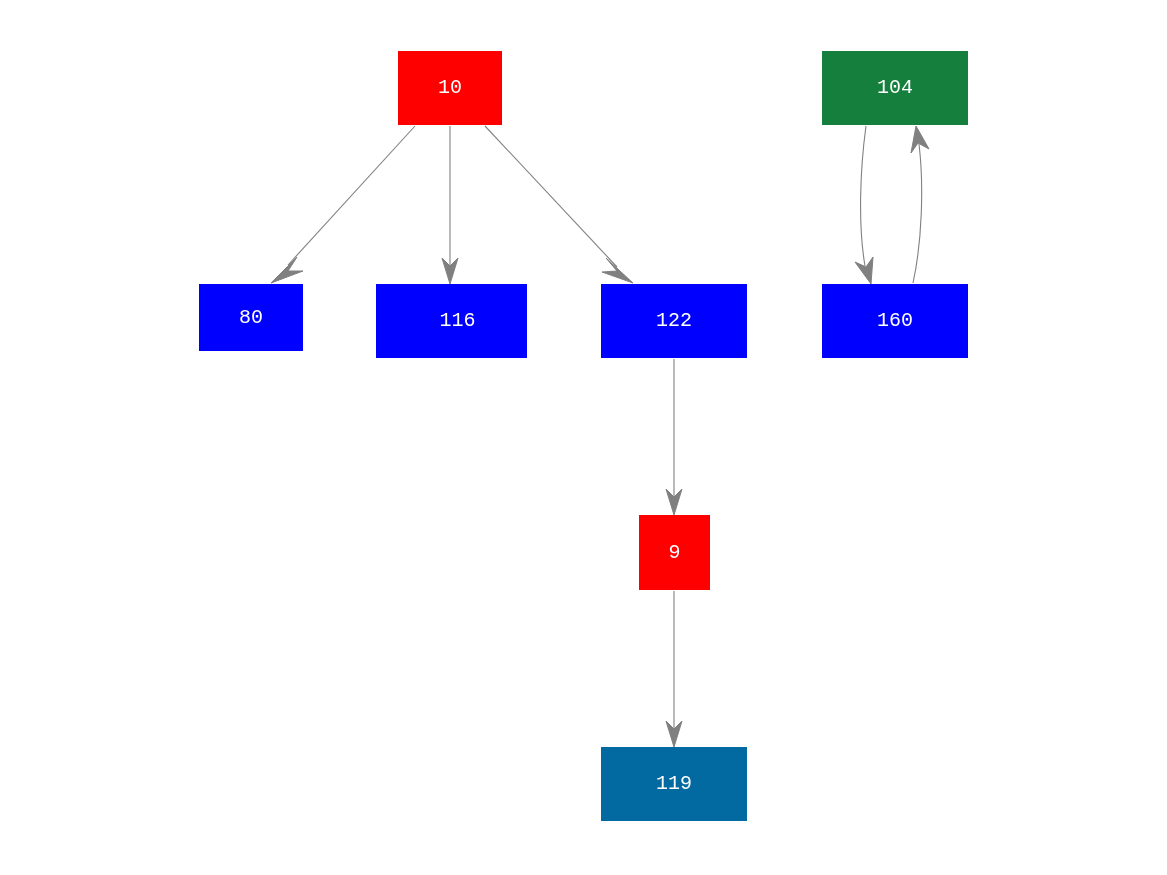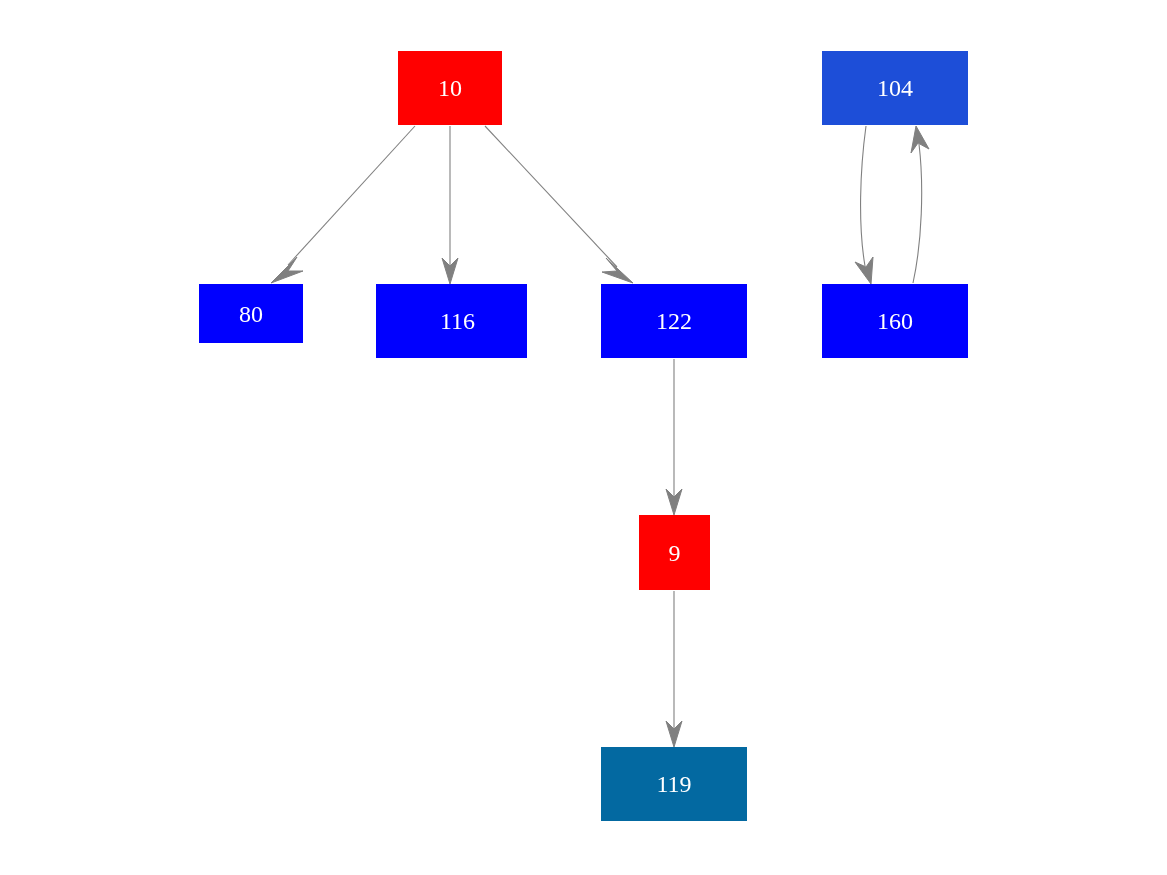--- a/index.html
+++ b/index.html
@@ -30,22 +30,22 @@
     height: 875px;
     display: block;
   }
   .node-box {
     position: absolute;
     box-sizing: border-box;
     display: flex;
     align-items: center;
     justify-content: center;
     color: #ffffff;
-    font-family: Liberation Serif, serif;
-    font-size: 24px;
+    font-family: Liberation Mono, monospace;
+    font-size: 20px;
     line-height: 1;
     letter-spacing: 0px;
     user-select: none;
   }
   .node-label {
     display: block;
     pointer-events: none;
   }
   .edge-path {
     fill: none;
@@ -99,25 +99,25 @@
       <path class="edge-path" d="M 913,283 C 922,242 924,186 919,144"></path>
       <polygon class="edge-arrow" points="916,126 929,149 918,143 911,153"></polygon>
     </g>
 
   </svg>
 
   <div class="node-box" style="left:398px; top:51px; width:104px; height:74px; background:#ff0000;">
     <span class="node-label">10</span>
   </div>
 
-  <div class="node-box" style="left:822px; top:51px; width:146px; height:74px; background:#1d4ed8;">
+  <div class="node-box" style="left:822px; top:51px; width:146px; height:74px; background:#15803d;">
     <span class="node-label">104</span>
   </div>
 
-  <div class="node-box" style="left:199px; top:284px; width:104px; height:59px; background:#0000ff;">
+  <div class="node-box" style="left:199px; top:284px; width:104px; height:67px; background:#0000ff;">
     <span class="node-label">80</span>
   </div>
 
   <div class="node-box" style="left:376px; top:284px; width:151px; height:74px; background:#0000ff;padding-left:12px;">
     <span class="node-label">116</span>
   </div>
 
   <div class="node-box" style="left:601px; top:284px; width:146px; height:74px; background:#0000ff;">
     <span class="node-label">122</span>
   </div>

